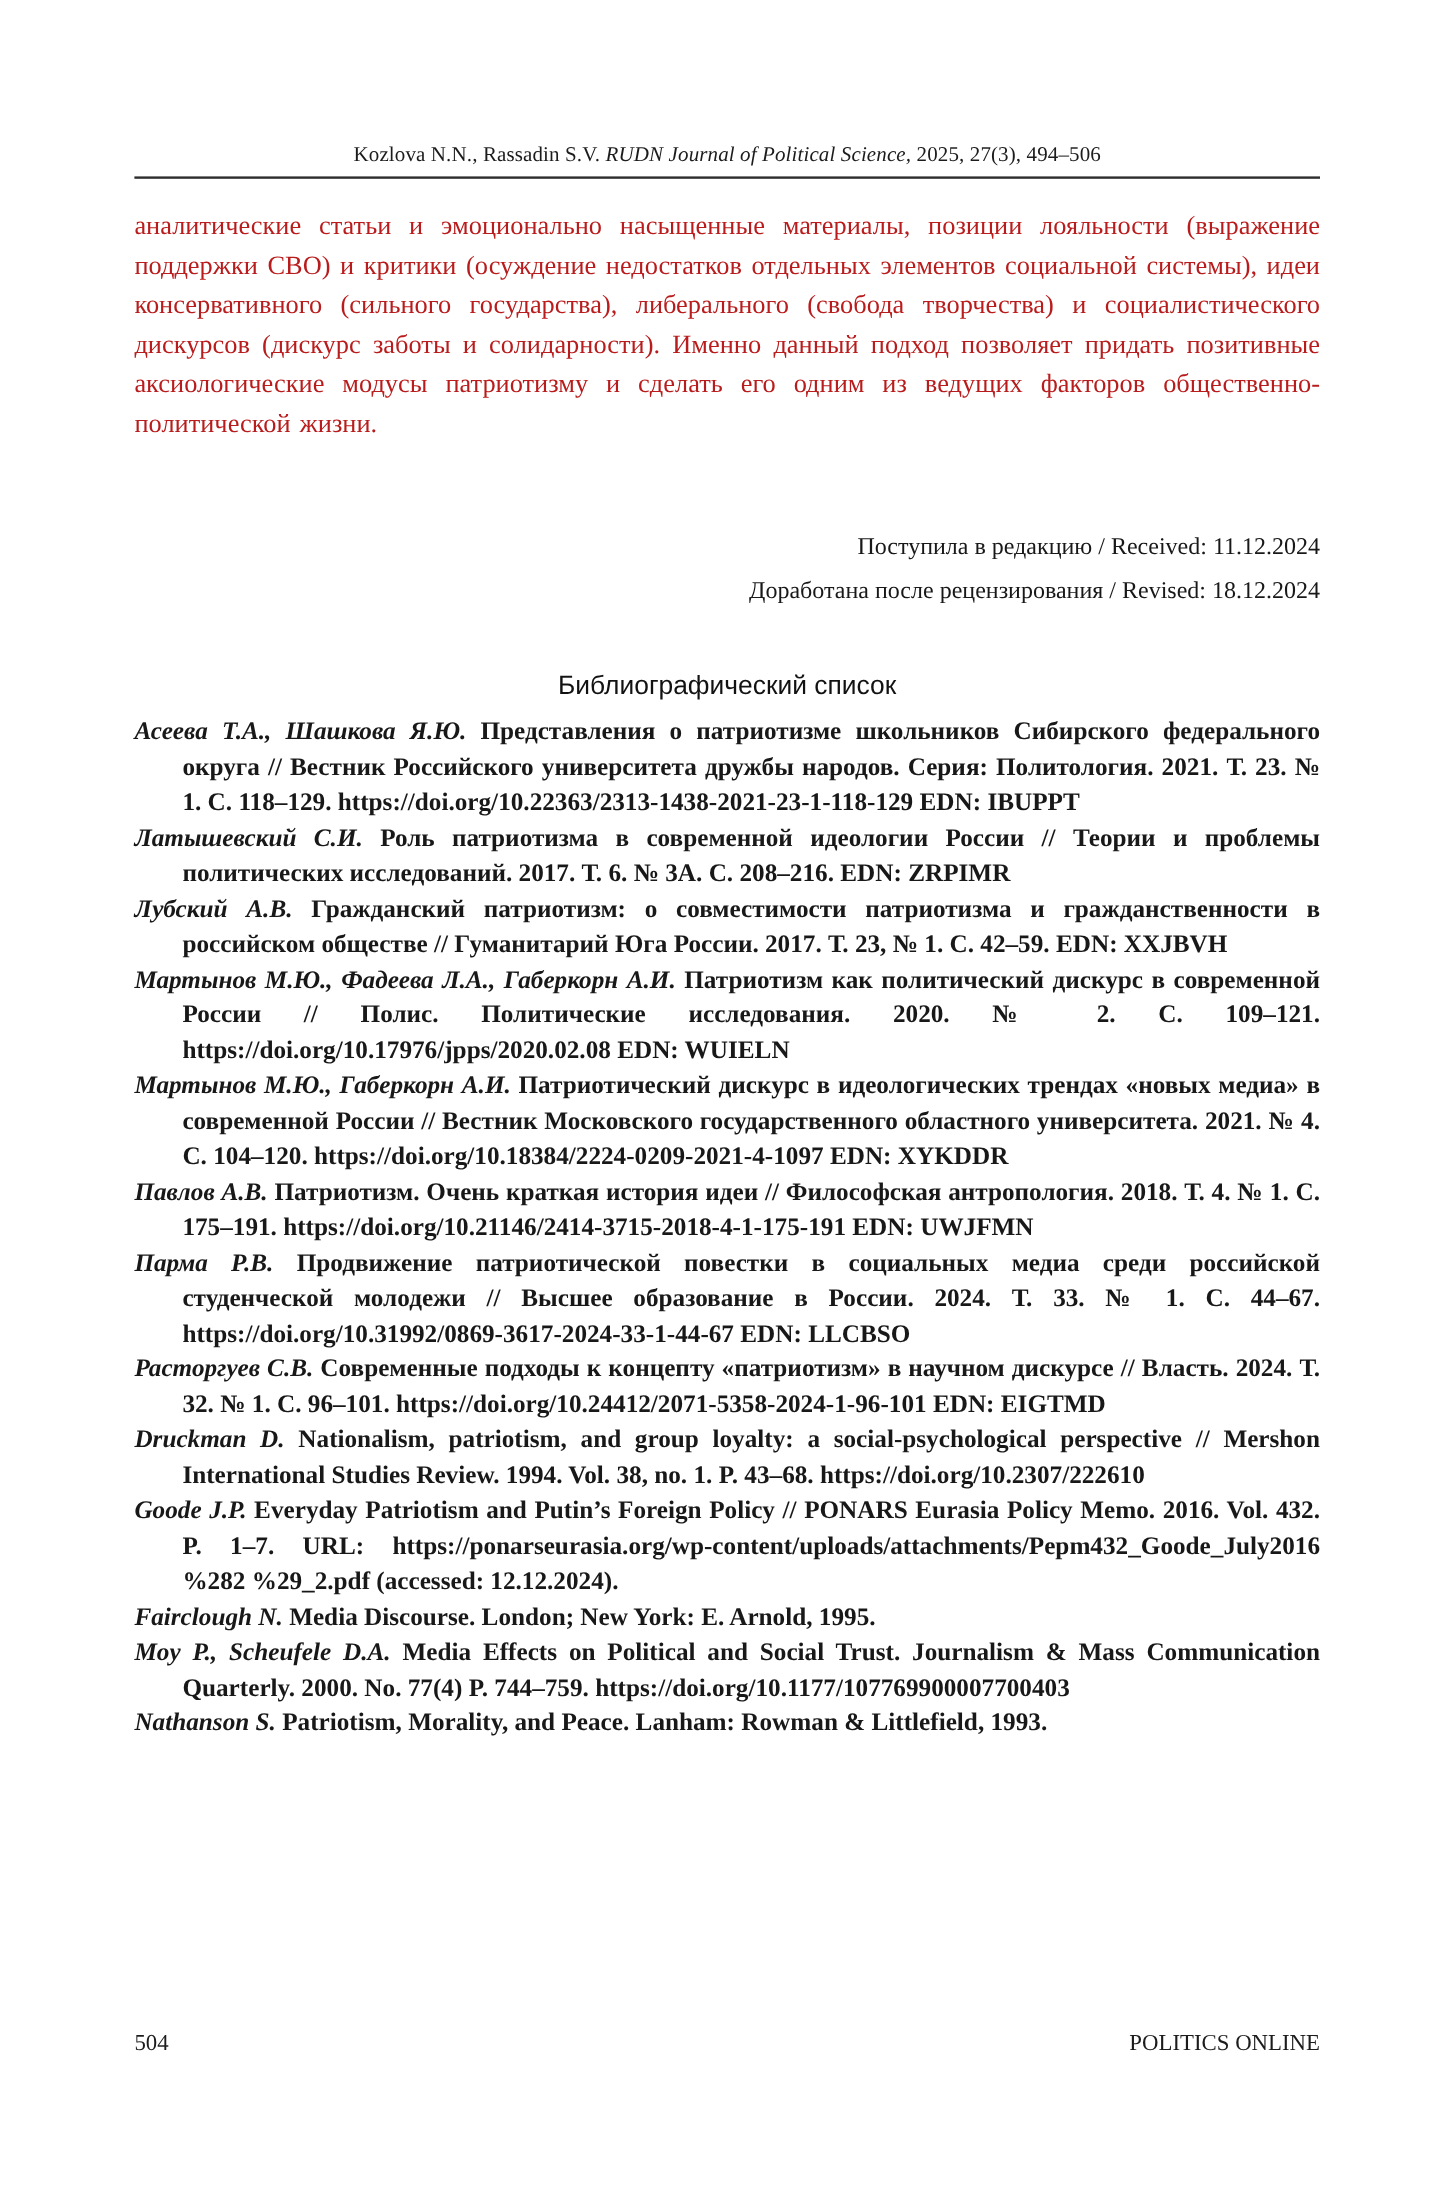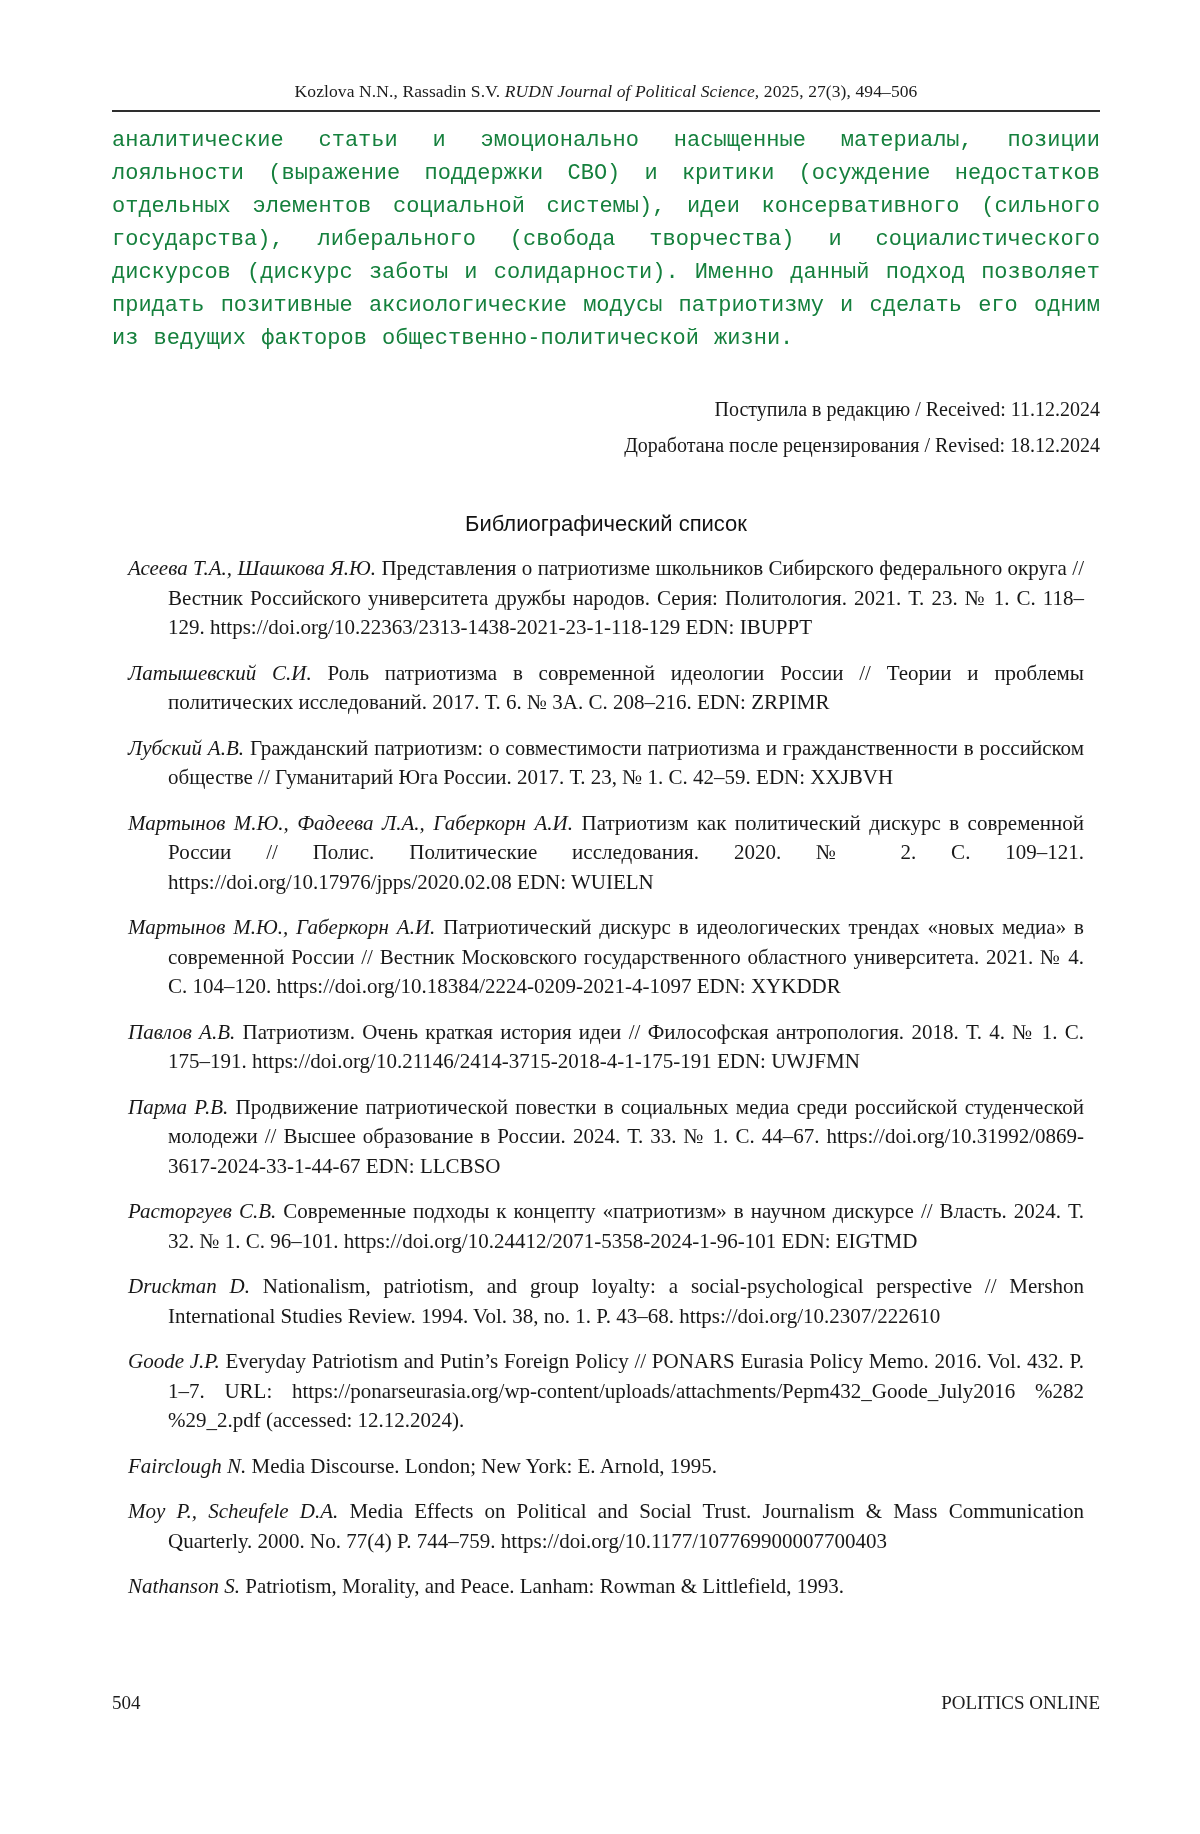--- a/index.html
+++ b/index.html
@@ -13,43 +13,42 @@
     height: 1834px;
     margin: 0 auto;
     background: #ffffff;
     color: #151515;
     font-family: "Liberation Serif", "DejaVu Serif", serif;
     box-sizing: border-box;
     padding: 0 100px 0 112px;
     overflow: hidden;
   }
   .running-header {
-    margin-top: 80px;
+    margin-top: 117px;
     text-align: center;
     font-size: 17.5px;
     line-height: 22px;
     color: #1c1c1c;
     letter-spacing: 0.1px;
   }
   .running-header .it { font-style: italic; }
   .header-rule {
     margin-top: 8px;
     border: 0;
     border-top: 2.5px solid #2e2e2e;
     height: 0;
   }
   .body-paragraph {
-    margin: 12px 0 0 0;
+    margin: 22px 0 0 0;
     min-height: 231px;
     font-size: 22px;
     line-height: 33px;
     text-align: justify;
-    color: #15803d;
+    color: #b91c1c;
     word-spacing: 2px;
-    font-family: Liberation Mono, monospace;
   }
   .dates {
     margin-top: 36px;
     text-align: right;
     font-size: 20px;
     line-height: 36px;
     color: #181818;
   }
   .bib-heading {
     margin: 47px 0 0 0;
@@ -63,21 +62,22 @@
   .bib-list {
     margin-top: 10px;
     font-size: 21px;
     line-height: 29.5px;
     color: #181818;
   }
   .bib-entry {
     padding-left: 40px;
     text-indent: -40px;
     text-align: justify;
-    margin: 16px;
+    margin: 0;
+    font-weight: bold;
   }
   .bib-entry .authors { font-style: italic; }
   .page-footer {
     position: absolute;
     top: 1692px;
     left: 112px;
     right: 100px;
     display: flex;
     justify-content: space-between;
     align-items: center;

